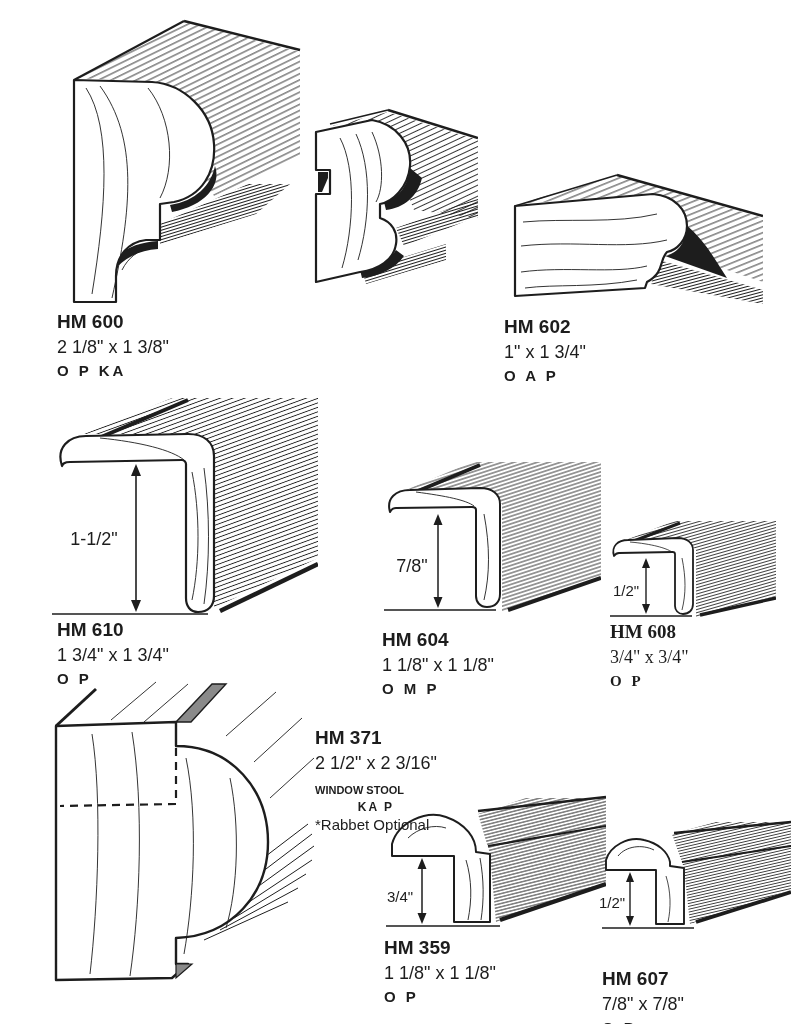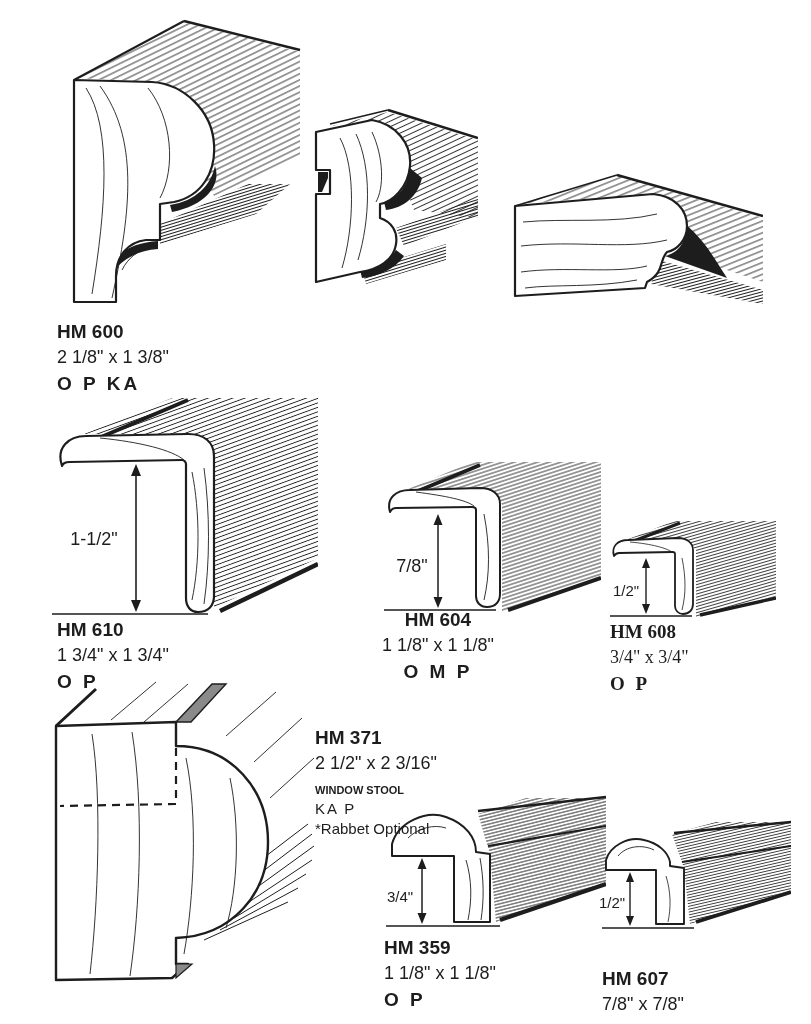--- a/index.html
+++ b/index.html
@@ -2,23 +2,23 @@
 <html><head>
 <meta charset="utf-8">
 <style>
   html,body{margin:0;padding:0;background:#fff;}
   .page{position:relative;width:811px;height:1024px;background:#ffffff;overflow:hidden;
         font-family:"Liberation Sans", sans-serif;color:#1d1d1d;}
   .diagram{position:absolute;}
   .label{position:absolute;line-height:1.25;}
   .model{font-weight:bold;font-size:19px;margin:0 0 2px 0;}
   .size{font-size:18px;margin:0 0 4px 0;}
-  .codes{font-weight:bold;font-size:19px;letter-spacing:3px;margin:0;}
+  .codes{font-weight:bold;font-size:15px;letter-spacing:3px;margin:0;}
   .subname{font-weight:bold;font-size:11px;margin:10px 0 0 0;}
-  .codes2{font-weight:normal;font-size:15px;letter-spacing:2px;margin:2px 0 0 0;}
+  .codes2{font-weight:bold;font-size:12px;letter-spacing:2px;margin:2px 0 0 0;text-align:center;}
   .note{font-size:15px;margin:1px 0 0 0;}
   svg{display:block;}
   .dim{font-family:"Liberation Sans", sans-serif;font-size:18px;fill:#1d1d1d;}
   .dim-sm{font-family:"Liberation Sans", sans-serif;font-size:15px;fill:#1d1d1d;}
 </style>
 </head>
 <body>
 
 <div class="page">
 
@@ -244,35 +244,40 @@
       <line x1="6" y1="108" x2="98" y2="108" stroke="#1d1d1d" stroke-width="1.4"></line>
       <g>
         <line x1="34" y1="60" x2="34" y2="98" stroke="#1d1d1d" stroke-width="1.4"></line>
         <polygon points="34,52 30,62 38,62" fill="#1d1d1d"></polygon>
         <polygon points="34,106 30,96 38,96" fill="#1d1d1d"></polygon>
         <text class="dim-sm" x="16" y="88" text-anchor="middle">1/2"</text>
       </g>
     </svg>
   </div>
 
-  <div class="label" style="left:57px;top:310px;margin-top:10px;">
+  <div class="label" style="left:57px;top:310px;">
     <p class="model">HM 600</p>
     <p class="size">2 1/8" x 1 3/8"</p>
     <p class="codes">O P KA</p>
   </div>
 
 
+  <div class="label" style="left:504px;top:315px;">
+    <p class="model">HM 602</p>
+    <p class="size">1" x 1 3/4"</p>
+    <p class="codes">O A P</p>
+  </div>
 
   <div class="label" style="left:57px;top:618px;">
     <p class="model">HM 610</p>
     <p class="size">1 3/4" x 1 3/4"</p>
     <p class="codes">O P</p>
   </div>
 
-  <div class="label" style="left:382px;top:608px;text-align:center;">
+  <div class="label" style="left:382px;top:628px;">
     <p class="model">HM 604</p>
     <p class="size">1 1/8" x 1 1/8"</p>
     <p class="codes">O M P</p>
   </div>
 
   <div class="label" style="left:610px;top:620px;font-family:Liberation Serif, serif;">
     <p class="model">HM 608</p>
     <p class="size">3/4" x 3/4"</p>
     <p class="codes">O P</p>
   </div>

